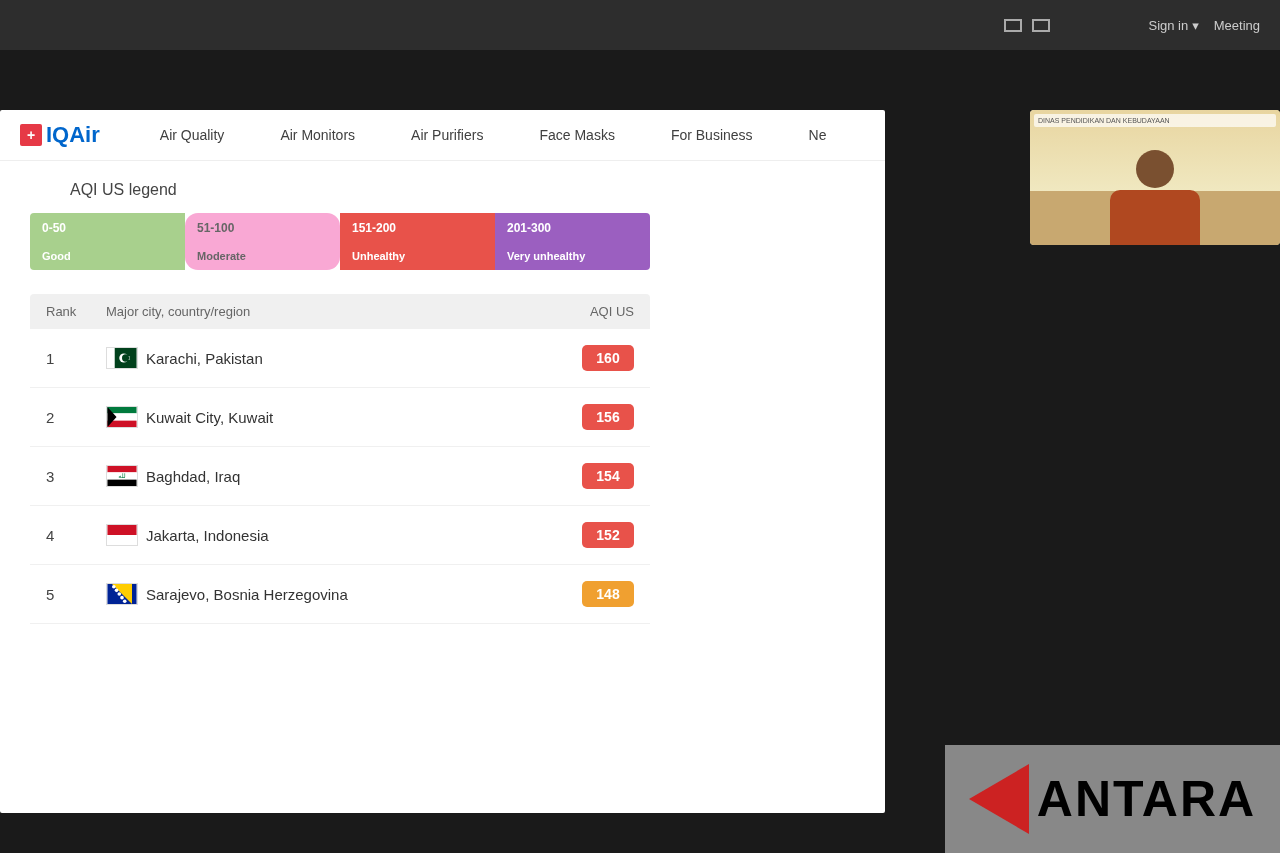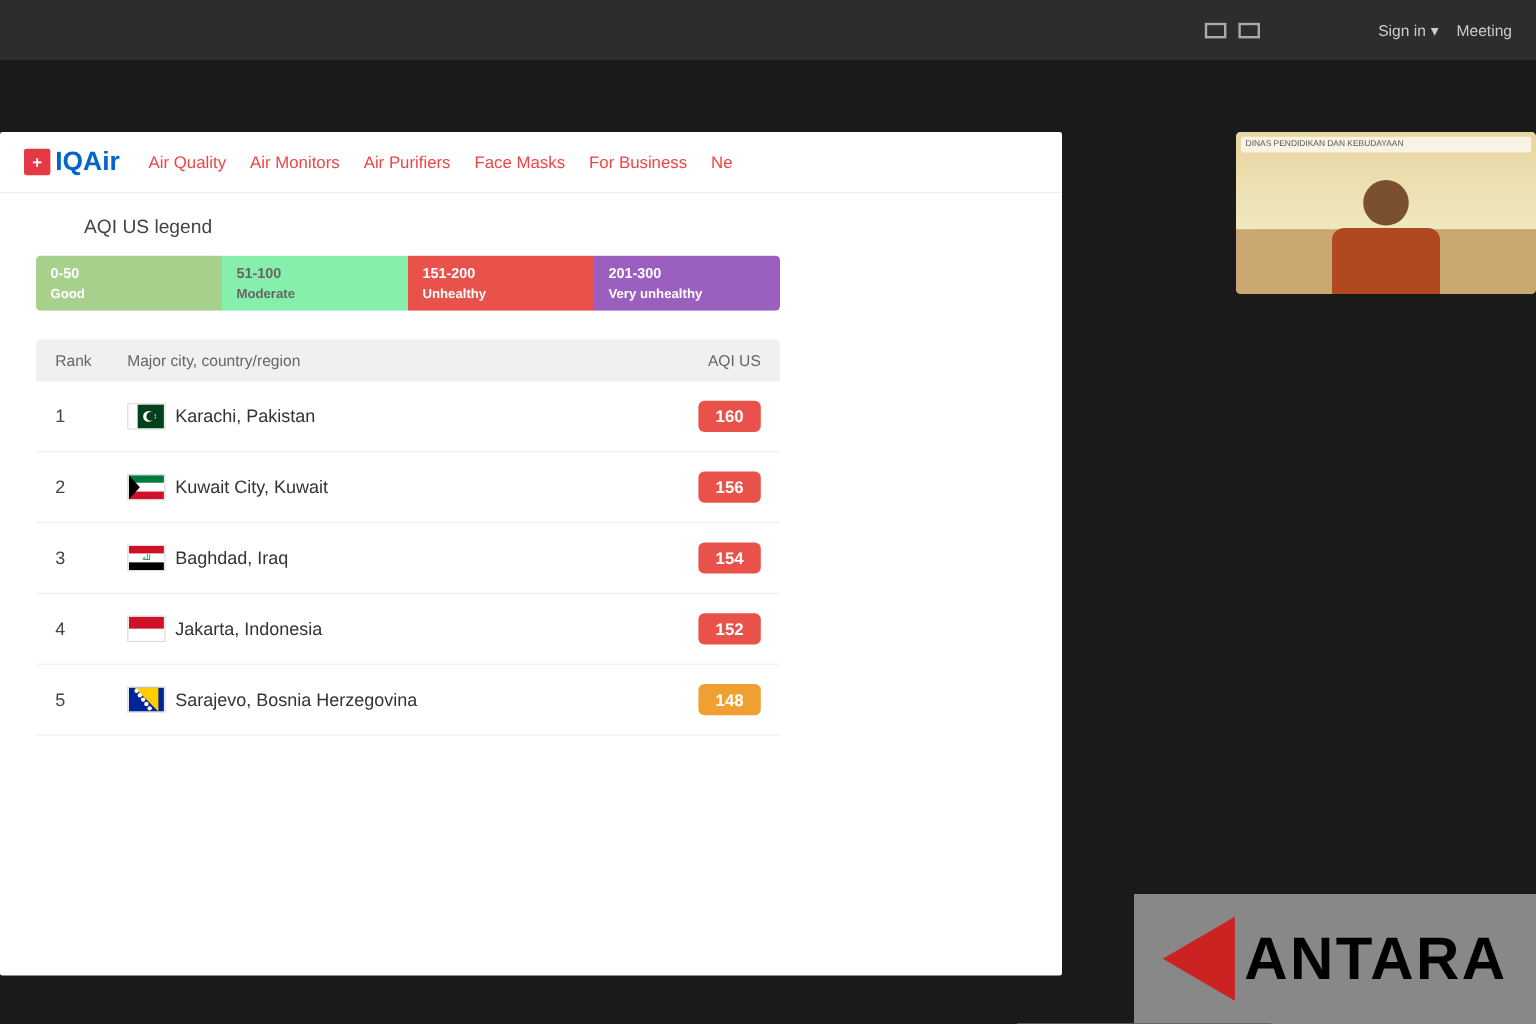--- a/index.html
+++ b/index.html
@@ -83,23 +83,24 @@
       font-weight: 700;
       color: #0066cc;
     }
     .nav-links {
       display: flex;
       gap: 20px;
       align-items: center;
     }
     .nav-link {
       font-size: 14px;
-      color: #ef4444;
+      color: #404040;
       text-decoration: none;
       white-space: nowrap;
+      margin-left: 36px;
     }
 
     
     .iqair-content {
       padding: 20px 30px;
     }
     .aqi-legend-title {
       font-size: 16px;
       color: #444;
       margin-bottom: 14px;
@@ -113,23 +114,23 @@
       overflow: hidden;
       margin-bottom: 24px;
     }
     .aqi-segment {
       padding: 8px 12px;
       color: white;
       font-size: 11px;
       font-weight: 600;
       flex: 1;
     }
-    .aqi-segment .range { font-size: 12px; font-weight: 700; display: block; margin-bottom: 4px; }
+    .aqi-segment .range { font-size: 12px; font-weight: 700; display: block; margin-bottom: 15px; }
     .aqi-seg-good { background: #a8d08d; }
-    .aqi-seg-moderate { background: #86efac; }
+    .aqi-seg-moderate { background: #f9a8d4; border-radius: 13px; }
     .aqi-seg-sensitive { background: #f4a830; }
     .aqi-seg-unhealthy { background: #e8524a; }
     .aqi-seg-very-unhealthy { background: #9b5fc0; }
 
     
     .aqi-table {
       width: 620px;
     }
     .table-header {
       display: flex;

